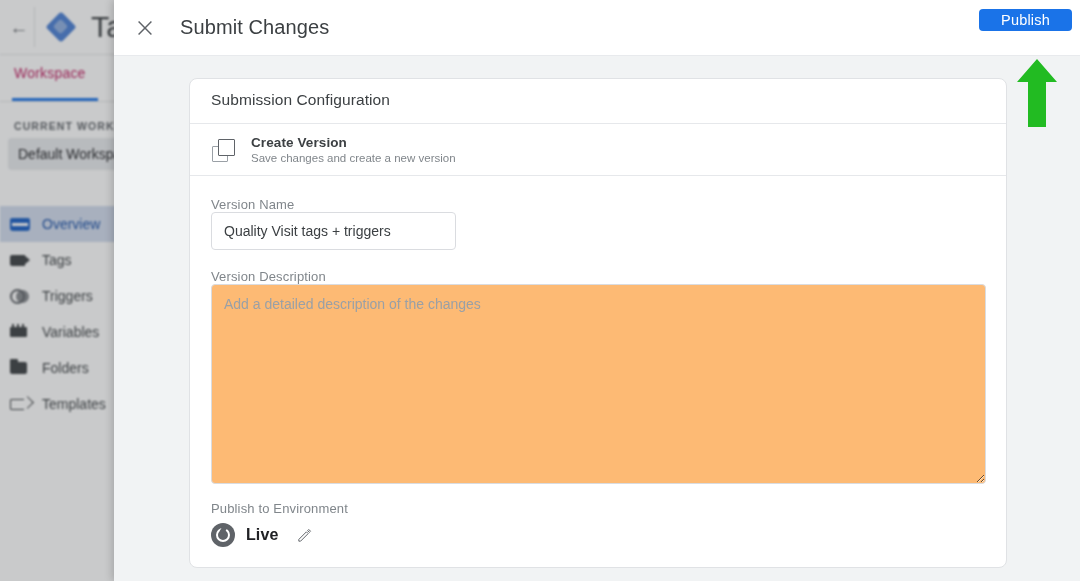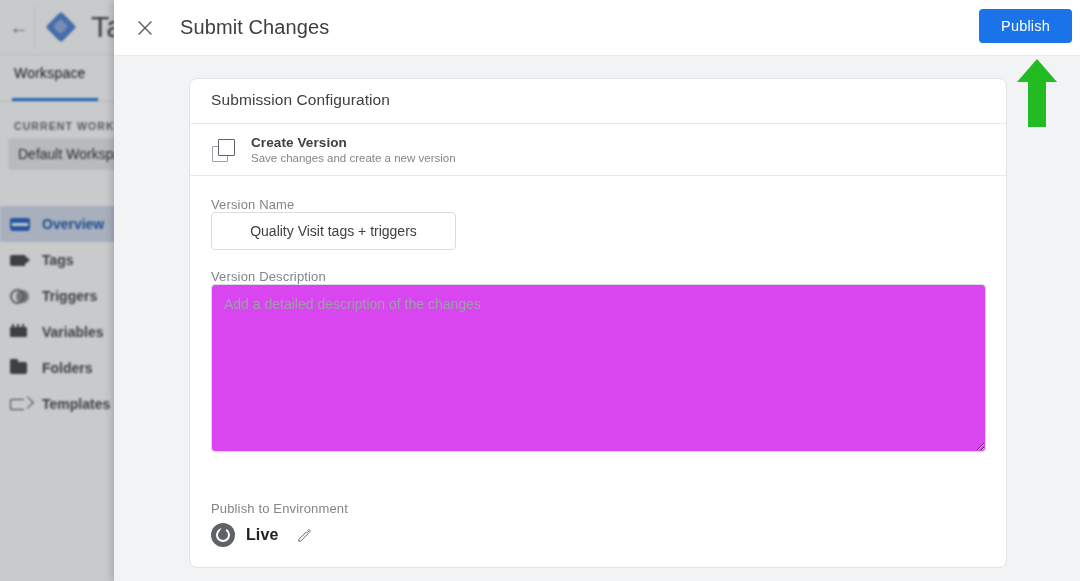--- a/index.html
+++ b/index.html
@@ -40,21 +40,21 @@
     font-size: 30px; color: #3c4043; letter-spacing: 0.2px;
     margin-left: 12px; white-space: nowrap;
   }
 
   .bg-tabs {
     position: absolute; left: 0; top: 55px; width: 1080px; height: 47px;
     background: #ffffff; border-bottom: 1px solid #e4e6e8;
   }
   .bg-tab {
     position: absolute; left: 14px; top: 10px;
-    font-size: 14px; color: #000000; letter-spacing: .2px;
+    font-size: 14px; color: #be185d; letter-spacing: .2px;
   }
   .bg-tab-underline {
     position: absolute; left: 12px; top: 43px; width: 86px; height: 3px; background: #1a73e8;
   }
 
   .bg-side {
     position: absolute; left: 0; top: 102px; width: 260px; bottom: 0;
     background: #ffffff;
   }
   .bg-side-label {
@@ -67,21 +67,21 @@
     display: flex; align-items: center; padding-left: 10px;
     font-size: 14px; color: #202124;
   }
   .bg-nav { position: absolute; left: 0; top: 104px; width: 260px; }
   .bg-nav-item {
     height: 36px; display: flex; align-items: center; padding-left: 8px;
     font-size: 14px; color: #3c4043;
   }
   .bg-nav-item.sel { background: #d2dcee; color: #174ea6; }
   .bg-nav-ico { width: 30px; text-align: left; flex: none; position: relative; height: 20px; }
-  .bg-nav-lbl { margin-left: 4px; font-weight: bold; }
+  .bg-nav-lbl { margin-left: 4px; }
 
   
   .ico-overview { position:absolute; left:2px; top:4px; width:20px; height:13px; background:#1a5fc4; border-radius:2px 2px 3px 3px; }
   .ico-overview:after { content:""; position:absolute; left:2px; top:5px; width:16px; height:3px; background:#fff; }
   .ico-tag { position:absolute; left:2px; top:5px; width:15px; height:11px; background:#3c4043; border-radius:2px 0 0 2px; }
   .ico-tag:after { content:""; position:absolute; left:14px; top:0; width:0; height:0; border-top:5.5px solid transparent; border-bottom:5.5px solid transparent; border-left:6px solid #3c4043; }
   .ico-trigger { position:absolute; left:2px; top:3px; width:15px; height:15px; border:2px solid #5f6368; border-radius:50%; }
   .ico-trigger:after { content:""; position:absolute; left:4px; top:-1px; width:13px; height:13px; background:#5f6368; border-radius:50%; opacity:.75; }
   .ico-var { position:absolute; left:2px; top:5px; width:17px; height:10px; background:#3c4043; border-radius:1px; }
   .ico-var:before { content:""; position:absolute; left:2px; top:-3px; width:2px; height:4px; background:#3c4043; }
@@ -120,21 +120,21 @@
     display: flex; align-items: center; justify-content: center;
     cursor: pointer; border-radius: 50%; flex: none;
   }
   .close-btn svg { display: block; }
   .modal-title {
     font-size: 20px; color: #3c4043; margin-left: 15px; letter-spacing: .1px;
     white-space: nowrap;
   }
   .publish-btn {
     position: absolute; right: 8px; top: 9px;
-    height: 34px; padding: 0 22px;
+    height: 22px; padding: 0 22px;
     background: #1a73e8; color: #ffffff;
     border: none; border-radius: 4px;
     font-family: "Liberation Sans", sans-serif;
     font-size: 14.5px; letter-spacing: .2px;
     cursor: pointer;
   }
 
   .modal-body {
     position: absolute; left: 0; top: 56px; width: 966px; bottom: 0;
     background: #f1f3f4; overflow: hidden;
@@ -207,28 +207,28 @@
 
   
   .field-label {
     position: absolute; font-size: 13px; color: #80868b; letter-spacing: .15px;
   }
   .vname-label { left: 21px; top: 118px; }
   .vname-input {
     position: absolute; left: 21px; top: 133px; width: 245px; height: 38px;
     border: 1px solid #dadce0; border-radius: 4px;
     padding: 0 12px; font-family: "Liberation Sans", sans-serif;
-    font-size: 14px; color: #3c4043; background: #fff; outline: none; text-align: center;
+    font-size: 14px; color: #3c4043; background: #fff; outline: none;
   }
   .vdesc-label { left: 21px; top: 190px; }
   .vdesc-input {
-    position: absolute; left: 21px; top: 205px; width: 775px; height: 168px;
+    position: absolute; left: 21px; top: 205px; width: 775px; height: 200px;
     border: 1px solid #dadce0; border-radius: 4px;
     padding: 11px 12px; font-family: "Liberation Sans", sans-serif;
-    font-size: 14px; color: #3c4043; background: #d946ef; outline: none;
+    font-size: 14px; color: #3c4043; background: #fdba74; outline: none;
     resize: both;
   }
   .vdesc-input::placeholder { color: #9aa0a6; }
 
   .env-label { left: 21px; top: 422px; }
   .env-row {
     position: absolute; left: 21px; top: 442px; height: 28px;
     display: flex; align-items: center;
   }
   .env-avatar {

